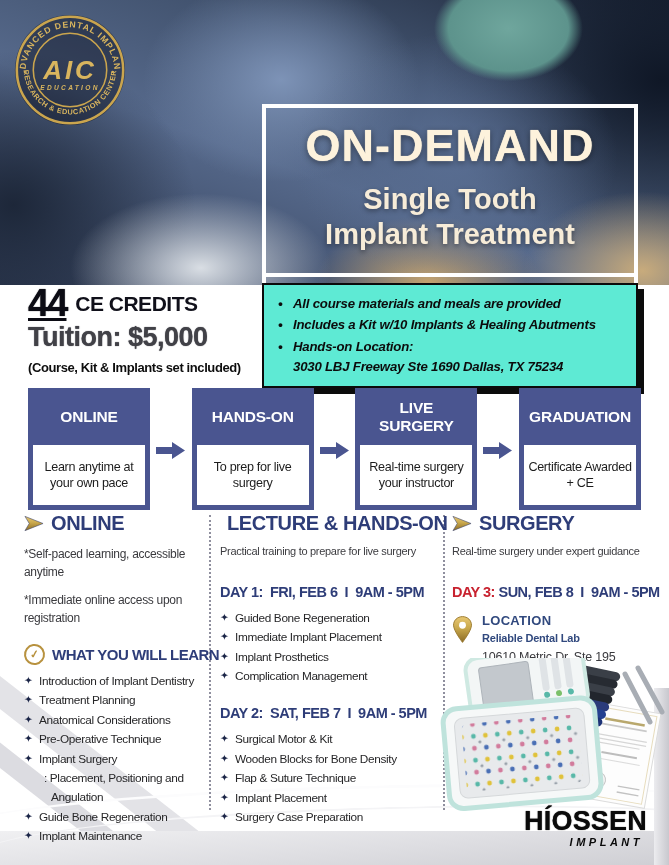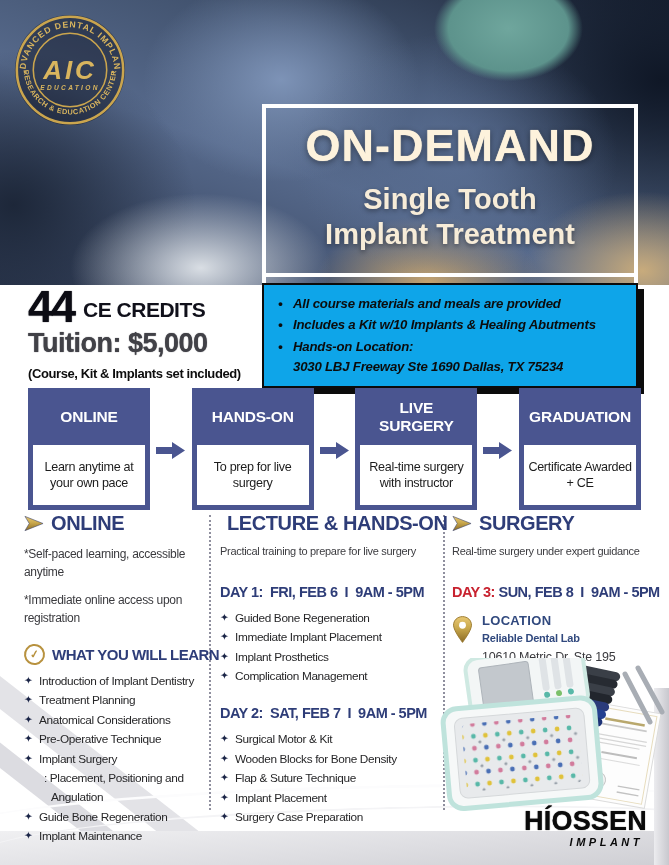--- a/index.html
+++ b/index.html
@@ -37,29 +37,29 @@
     text-shadow:0 0 1px #fdf2dc,0 2px 6px rgba(0,0,0,.45);}
   .hero-sub{font-size:29px;font-weight:700;color:#f7ecd8;line-height:1.22;margin-top:10px;
     text-shadow:0 2px 5px rgba(0,0,0,.4);}
 
   
   .badge{position:absolute;left:12px;top:12px;width:116px;height:116px;}
 
   
   .credits{position:absolute;left:28px;top:286px;width:230px;}
   .credits-row{display:flex;align-items:flex-end;}
-  .credits-num{font-size:45px;line-height:.92;font-weight:700;color:#0c0c14;letter-spacing:-2px;
-    text-shadow:0 0 1px #0c0c14;}
+  .credits-num{font-size:38px;line-height:.92;font-weight:700;color:#0c0c14;letter-spacing:-2px;
+    text-shadow:0 0 1px #0c0c14;text-decoration:underline;}
   .credits-label{font-size:21px;font-weight:700;color:#10101a;margin:0 0 5px 9px;letter-spacing:-.5px;}
   .credits-tuition{font-size:27px;font-weight:700;color:#414147;letter-spacing:-.5px;margin-top:1px;
     text-shadow:0 0 1px #414147;}
   .credits-note{font-size:13px;font-weight:700;color:#0d0d0d;letter-spacing:-.4px;margin-top:7px;}
 
   
-  .info-box{position:absolute;left:262px;top:283px;width:352px;background:#0ea5e9;
+  .info-box{position:absolute;left:262px;top:283px;width:352px;background:#5eead4;
     border:2.5px solid #0b0b0b;box-shadow:6px 6px 0 #0b0b0b;padding:8px 8px 9px 12px;}
   .info-li{position:relative;padding-left:17px;font-size:13.2px;font-weight:700;font-style:italic;
     color:#0c0c0c;line-height:1.62;letter-spacing:-.2px;white-space:nowrap;}
   .info-li:before{content:var(--dot);position:absolute;left:2px;top:0;}
   .info-addr{padding-left:17px;font-size:13.2px;font-weight:700;font-style:italic;color:#0c0c0c;
     line-height:1.5;letter-spacing:-.2px;white-space:nowrap;}
 
   
   .flow{position:absolute;left:28px;top:388px;width:613px;display:flex;align-items:flex-start;}
   .flow-step{width:122px;background:#4a5590;padding-bottom:5px;flex:none;}
@@ -188,21 +188,21 @@
       <div class="flow-head">HANDS-ON</div>
       <div class="flow-body">To prep for live surgery</div>
     </div>
     <div class="flow-arrow">
       <svg width="30" height="21" viewBox="0 0 30 21">
           <polygon points="0,7 16,7 16,2 29,10.5 16,19 16,14 0,14" fill="#4a5590"></polygon>
         </svg>
     </div>
     <div class="flow-step">
       <div class="flow-head">LIVE SURGERY</div>
-      <div class="flow-body">Real-time surgery with instructor</div>
+      <div class="flow-body">Real-time surgery your instructor</div>
     </div>
     <div class="flow-arrow">
       <svg width="30" height="21" viewBox="0 0 30 21">
           <polygon points="0,7 16,7 16,2 29,10.5 16,19 16,14 0,14" fill="#4a5590"></polygon>
         </svg>
     </div>
     <div class="flow-step">
       <div class="flow-head">GRADUATION</div>
       <div class="flow-body">Certificate Awarded + CE</div>
     </div>

